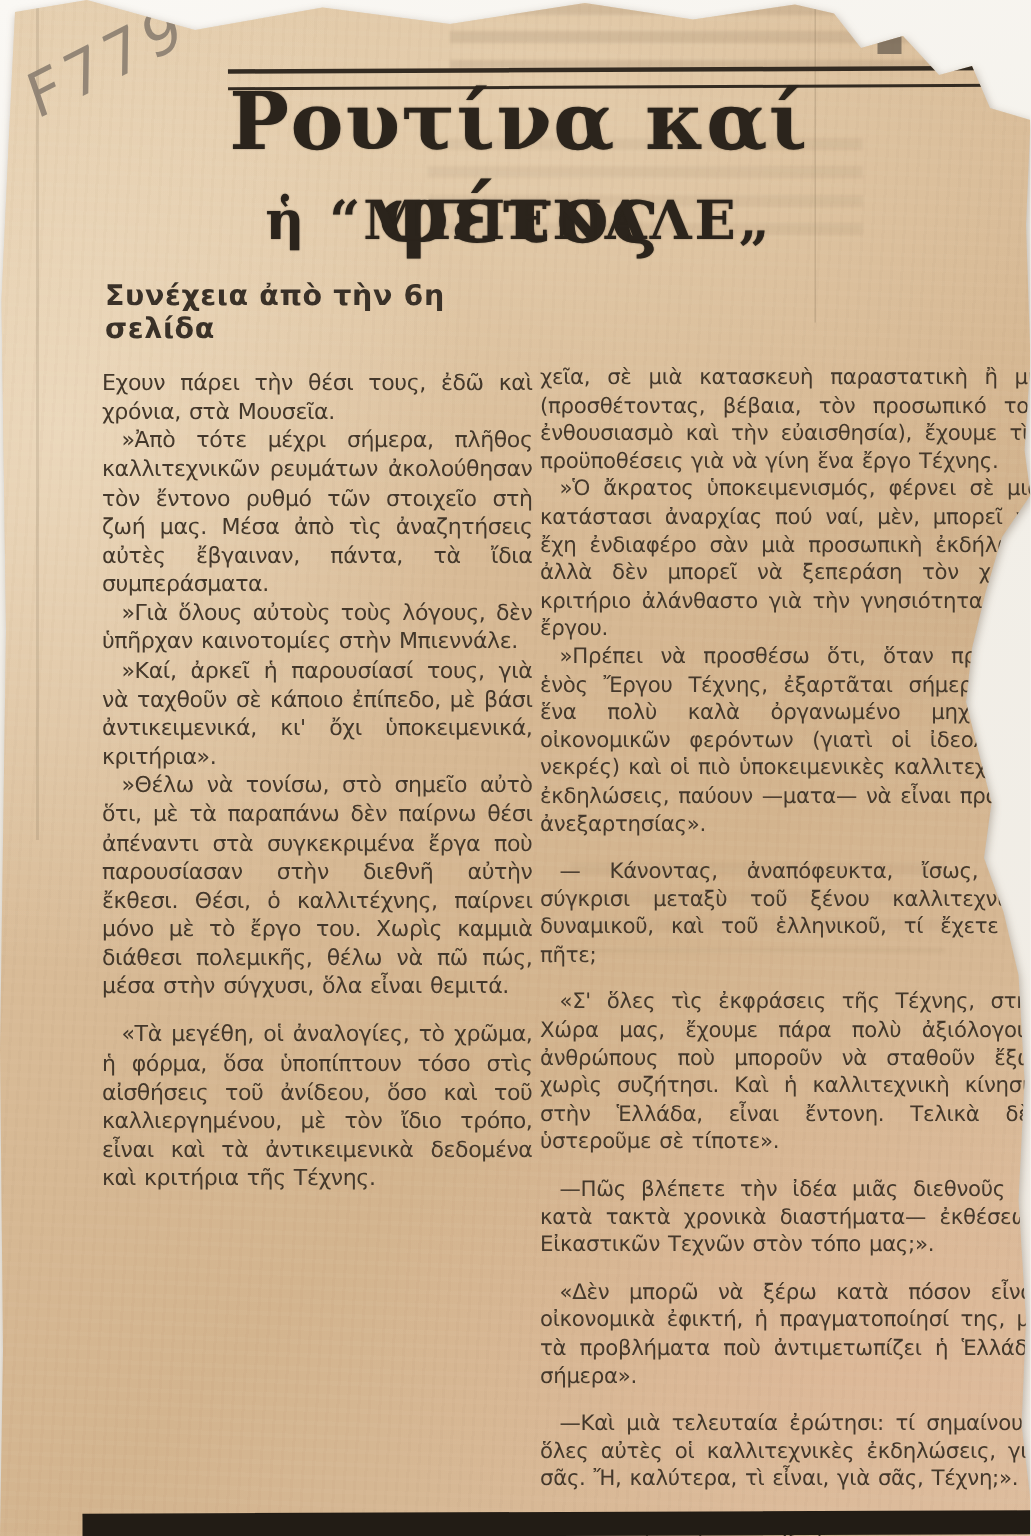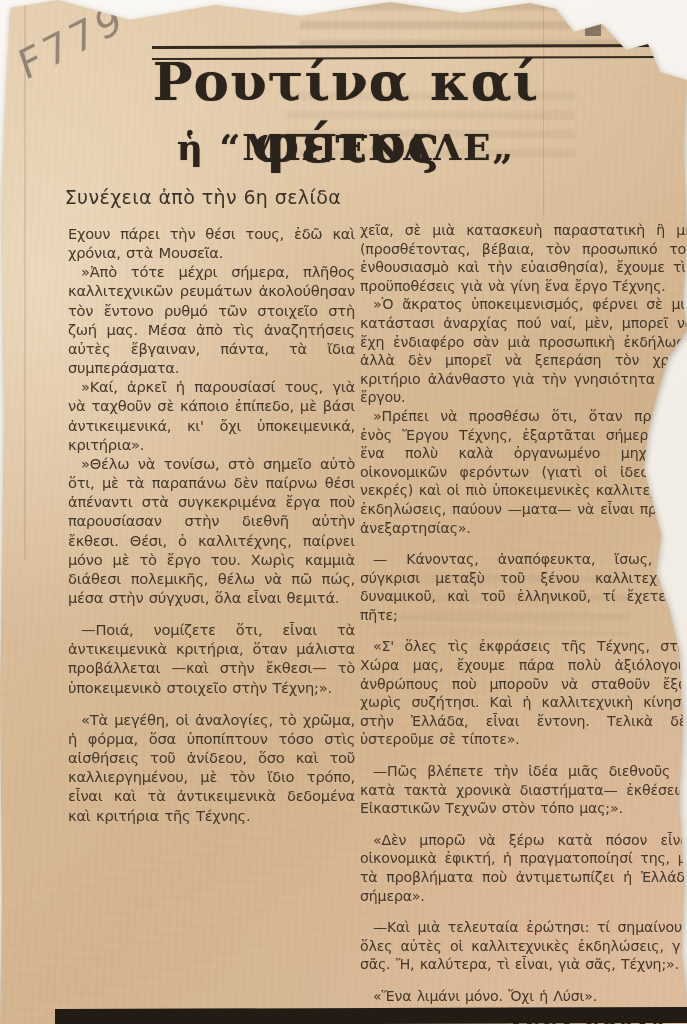--- a/index.html
+++ b/index.html
@@ -48,26 +48,26 @@
     font-family:"DejaVu Sans",sans-serif;letter-spacing:4px;opacity:.85;
   }
   .rule-top{position:absolute;left:152px;top:45px;width:514px;height:9px;
     border-top:3px solid #332b22;border-bottom:2px solid #332b22;
     transform:rotate(-0.25deg);}
   .headline{position:absolute;left:66px;width:560px;text-align:center;
     font-family:"DejaVu Serif",serif;font-weight:bold;color:#2b241c;
     text-shadow:0 0 1px rgba(43,36,28,.6);}
   .headline.l1{top:50px;font-size:53px;line-height:62px;letter-spacing:1px;}
   .headline.l2{top:115px;font-size:36px;line-height:64px;letter-spacing:2px;}
-  .kicker{position:absolute;left:60px;top:186px;width:286px;
-    font-size:19px;font-weight:normal;color:#3a3128;letter-spacing:.4px;text-align:center;}
+  .kicker{position:absolute;left:70px;top:186px;width:286px;
+    font-size:19px;font-weight:bold;color:#3a3128;letter-spacing:.4px;}
 
   .col{position:absolute;color:#44382b;text-align:justify;}
   .col p{margin:0;text-indent:13px;word-spacing:1px;}
-  .col p:first-child{text-indent:0;}
+  .col p:first-child{text-indent:0;margin-top:22px;}
   .col p.spaced{margin-top:13px;}
   .col-left{left:68px;top:224px;width:287px;font-size:14.7px;line-height:19.15px;letter-spacing:-.25px;}
   .col-right{left:360px;top:221px;width:334px;font-size:14.2px;line-height:18.6px;letter-spacing:-.2px;}
   .byline{margin-top:13px;text-align:right;padding-right:26px;
     font-weight:bold;font-size:17px;letter-spacing:3px;color:#2b241c;}
   .bottom-bar{position:absolute;left:55px;top:1008px;width:632px;height:16px;
     background:#221c15;transform:rotate(-0.2deg);}
 </style>
 </head>
 <body>
@@ -89,23 +89,23 @@
     <div class="rule-top"></div>
 
     <div class="headline l1">Ρουτίνα καί φέτος</div>
     <div class="headline l2">ἡ “ΜΠΙΕΝΑΛΕ„</div>
 
     <div class="kicker">Συνέχεια ἀπὸ τὴν 6η σελίδα</div>
 
     <div class="col col-left">
         <p>Εχουν πάρει τὴν θέσι τους, ἐδῶ καὶ χρόνια, στὰ Μουσεῖα.</p>
         <p>»Ἀπὸ τότε μέχρι σήμερα, πλῆθος καλλιτεχνικῶν ρευμάτων ἀκολούθησαν τὸν ἔντονο ρυθμό τῶν στοιχεῖο στὴ ζωή μας. Μέσα ἀπὸ τὶς ἀναζητήσεις αὐτὲς ἔβγαιναν, πάντα, τὰ ἴδια συμπεράσματα.</p>
+        <p>»Γιὰ ὅλους αὐτοὺς τοὺς λόγους, δὲν ὑπῆρχαν καινοτομίες στὴν Μπιεννάλε.</p>
         <p>»Καί, ἀρκεῖ ἡ παρουσίασί τους, γιὰ νὰ ταχθοῦν σὲ κάποιο ἐπίπεδο, μὲ βάσι ἀντικειμενικά, κι' ὄχι ὑποκειμενικά, κριτήρια».</p>
         <p>»Θέλω νὰ τονίσω, στὸ σημεῖο αὐτὸ ὅτι, μὲ τὰ παραπάνω δὲν παίρνω θέσι ἀπέναντι στὰ συγκεκριμένα ἔργα ποὺ παρουσίασαν στὴν διεθνῆ αὐτὴν ἔκθεσι. Θέσι, ὁ καλλιτέχνης, παίρνει μόνο μὲ τὸ ἔργο του. Χωρὶς καμμιὰ διάθεσι πολεμικῆς, θέλω νὰ πῶ πώς, μέσα στὴν σύγχυσι, ὅλα εἶναι θεμιτά.</p>
-        <p class="spaced">—Ποιά, νομίζετε ὅτι, εἶναι τὰ ἀντικειμενικὰ κριτήρια, ὅταν μάλιστα προβάλλεται —καὶ στὴν ἔκθεσι— τὸ ὑποκειμενικὸ στοιχεῖο στὴν Τέχνη;».</p>
         <p class="spaced">«Τὰ μεγέθη, οἱ ἀναλογίες, τὸ χρῶμα, ἡ φόρμα, ὅσα ὑποπίπτουν τόσο στὶς αἰσθήσεις τοῦ ἀνίδεου, ὅσο καὶ τοῦ καλλιεργημένου, μὲ τὸν ἴδιο τρόπο, εἶναι καὶ τὰ ἀντικειμενικὰ δεδομένα καὶ κριτήρια τῆς Τέχνης.</p>
       </div>
 
     <div class="col col-right">
       <div>
           <p>χεῖα, σὲ μιὰ κατασκευὴ παραστατικὴ ἢ μή (προσθέτοντας, βέβαια, τὸν προσωπικό του ἐνθουσιασμὸ καὶ τὴν εὐαισθησία), ἔχουμε τὶς προϋποθέσεις γιὰ νὰ γίνη ἕνα ἔργο Τέχνης.</p>
           <p>»Ὁ ἄκρατος ὑποκειμενισμός, φέρνει σὲ μιὰ κατάστασι ἀναρχίας πού ναί, μὲν, μπορεῖ νὰ ἔχη ἐνδιαφέρο σὰν μιὰ προσωπικὴ ἐκδήλωσι, ἀλλὰ δὲν μπορεῖ νὰ ξεπεράση τὸν χρόνο κριτήριο ἀλάνθαστο γιὰ τὴν γνησιότητα ἑνὸς ἔργου.</p>
           <p>»Πρέπει νὰ προσθέσω ὅτι, ὅταν προβολὴ ἑνὸς Ἔργου Τέχνης, ἐξαρτᾶται σήμερα ἀπὸ ἕνα πολὺ καλὰ ὀργανωμένο μηχανισμὸ οἰκονομικῶν φερόντων (γιατὶ οἱ ἰδεολογίες νεκρές) καὶ οἱ πιὸ ὑποκειμενικὲς καλλιτεχνικὲς ἐκδηλώσεις, παύουν —ματα— νὰ εἶναι πράξεις ἀνεξαρτησίας».</p>
           <p class="spaced">— Κάνοντας, ἀναπόφευκτα, ἴσως, μιὰ σύγκρισι μεταξὺ τοῦ ξένου καλλιτεχνικοῦ δυναμικοῦ, καὶ τοῦ ἑλληνικοῦ, τί ἔχετε νὰ πῆτε;</p>
           <p class="spaced">«Σ' ὅλες τὶς ἐκφράσεις τῆς Τέχνης, στὴν Χώρα μας, ἔχουμε πάρα πολὺ ἀξιόλογους ἀνθρώπους ποὺ μποροῦν νὰ σταθοῦν ἔξω, χωρὶς συζήτησι. Καὶ ἡ καλλιτεχνικὴ κίνησις στὴν Ἑλλάδα, εἶναι ἔντονη. Τελικὰ δὲν ὑστεροῦμε σὲ τίποτε».</p>

